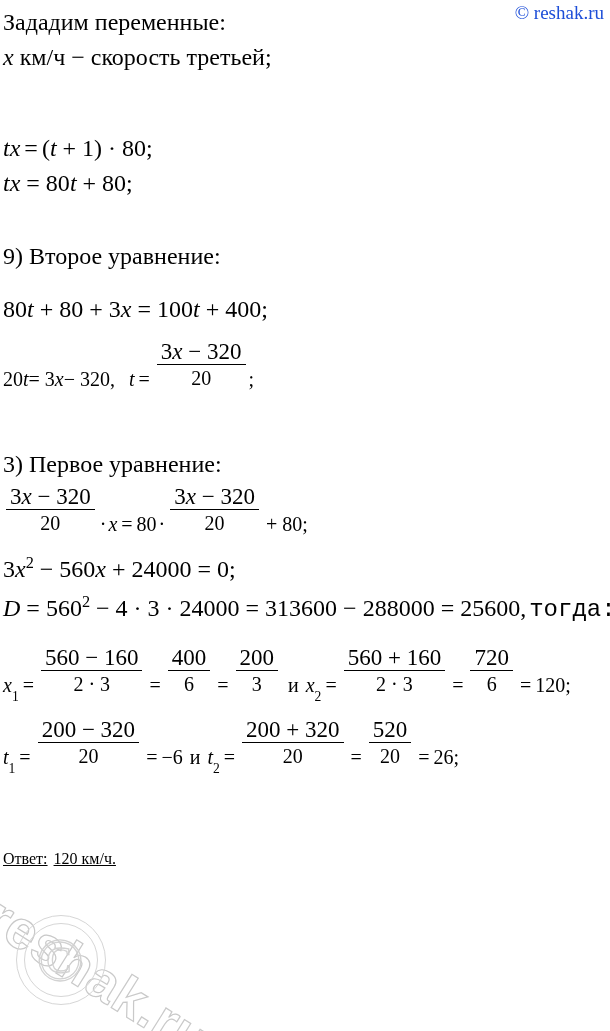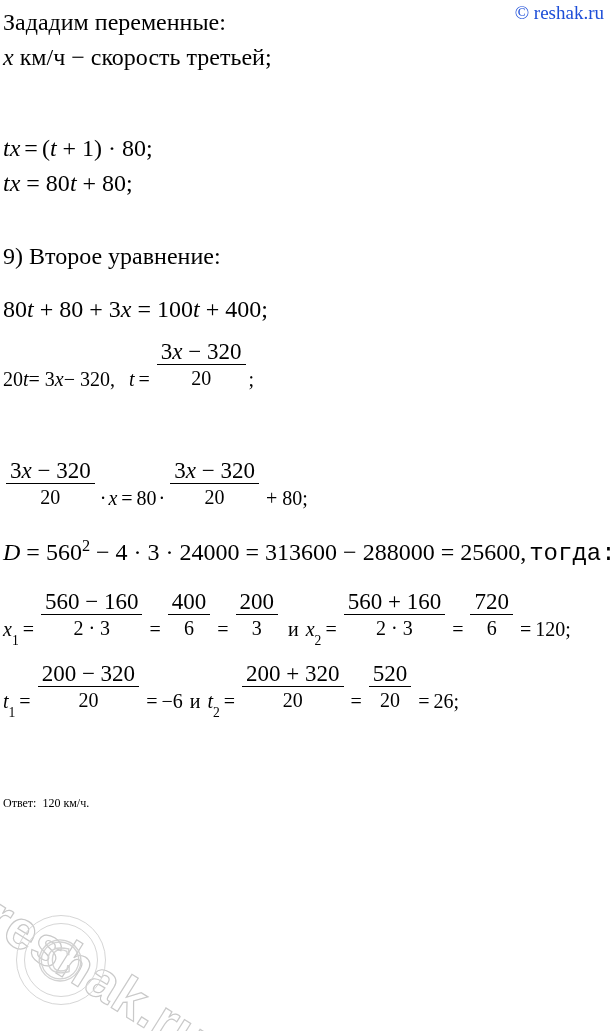--- a/index.html
+++ b/index.html
@@ -158,23 +158,24 @@
     display: flex;
     align-items: flex-end;
     font-size: 20px;
     white-space: nowrap;
   }
   .eqrow > span { display: inline-block; }
   .op { padding: 0 4px; }
   .op-tight { padding: 0 2px; }
 
   .answer {
-    font-size: 12px;
+    font-size: 16px;
     line-height: 26px;
     font-family: "Liberation Serif", serif;
+    text-decoration: underline;
   }
   .answer .val { padding-left: 6px; }
 </style>
 </head>
 <body>
 
 <div class="page">
 
   <div class="wm-header">© reshak.ru</div>
 
@@ -245,20 +246,21 @@
       <span class="frac">
         <span class="num"><span class="mn">3</span><span class="mi">x</span><span class="mn"> − 320</span></span>
         <span class="den mn">20</span>
       </span>
       <span class="mn">;</span>
     </div>
 
     <div class="gap-lg"></div>
     <div class="gap-lg"></div>
 
+    <div class="line">3) Первое уравнение:</div>
 
     <div class="gap-sm"></div>
 
     <div class="eqrow">
       <span class="frac">
         <span class="num"><span class="mn">3</span><span class="mi">x</span><span class="mn"> − 320</span></span>
         <span class="den mn">20</span>
       </span>
       <span class="op-tight mn">·</span>
       <span class="mi">x</span>
@@ -270,20 +272,23 @@
         <span class="den mn">20</span>
       </span>
       <span class="mn" style="padding-left:4px;">+ 80;</span>
     </div>
 
     <div class="gap-sm"></div>
 
 
     <div class="gap-sm"></div>
 
+    <div class="line row-tight">
+      <span class="mn">3</span><span class="mi">x</span><sup class="exp">2</sup><span class="mn"> − 560</span><span class="mi">x</span><span class="mn"> + 24000 = 0;</span>
+    </div>
 
     <div class="gap-sm"></div>
 
     <div class="line row-tight">
       <span class="mi">D</span><span class="mn"> = 560</span><sup class="exp">2</sup><span class="mn"> − 4 · 3 · 24000 = 313600 − 288000 = 25600,</span><span class="txt" style="padding-left:3px;font-family:Liberation Mono, monospace;">тогда:</span>
     </div>
 
     <div class="gap-sm"></div>
 
     <div class="eqrow">

